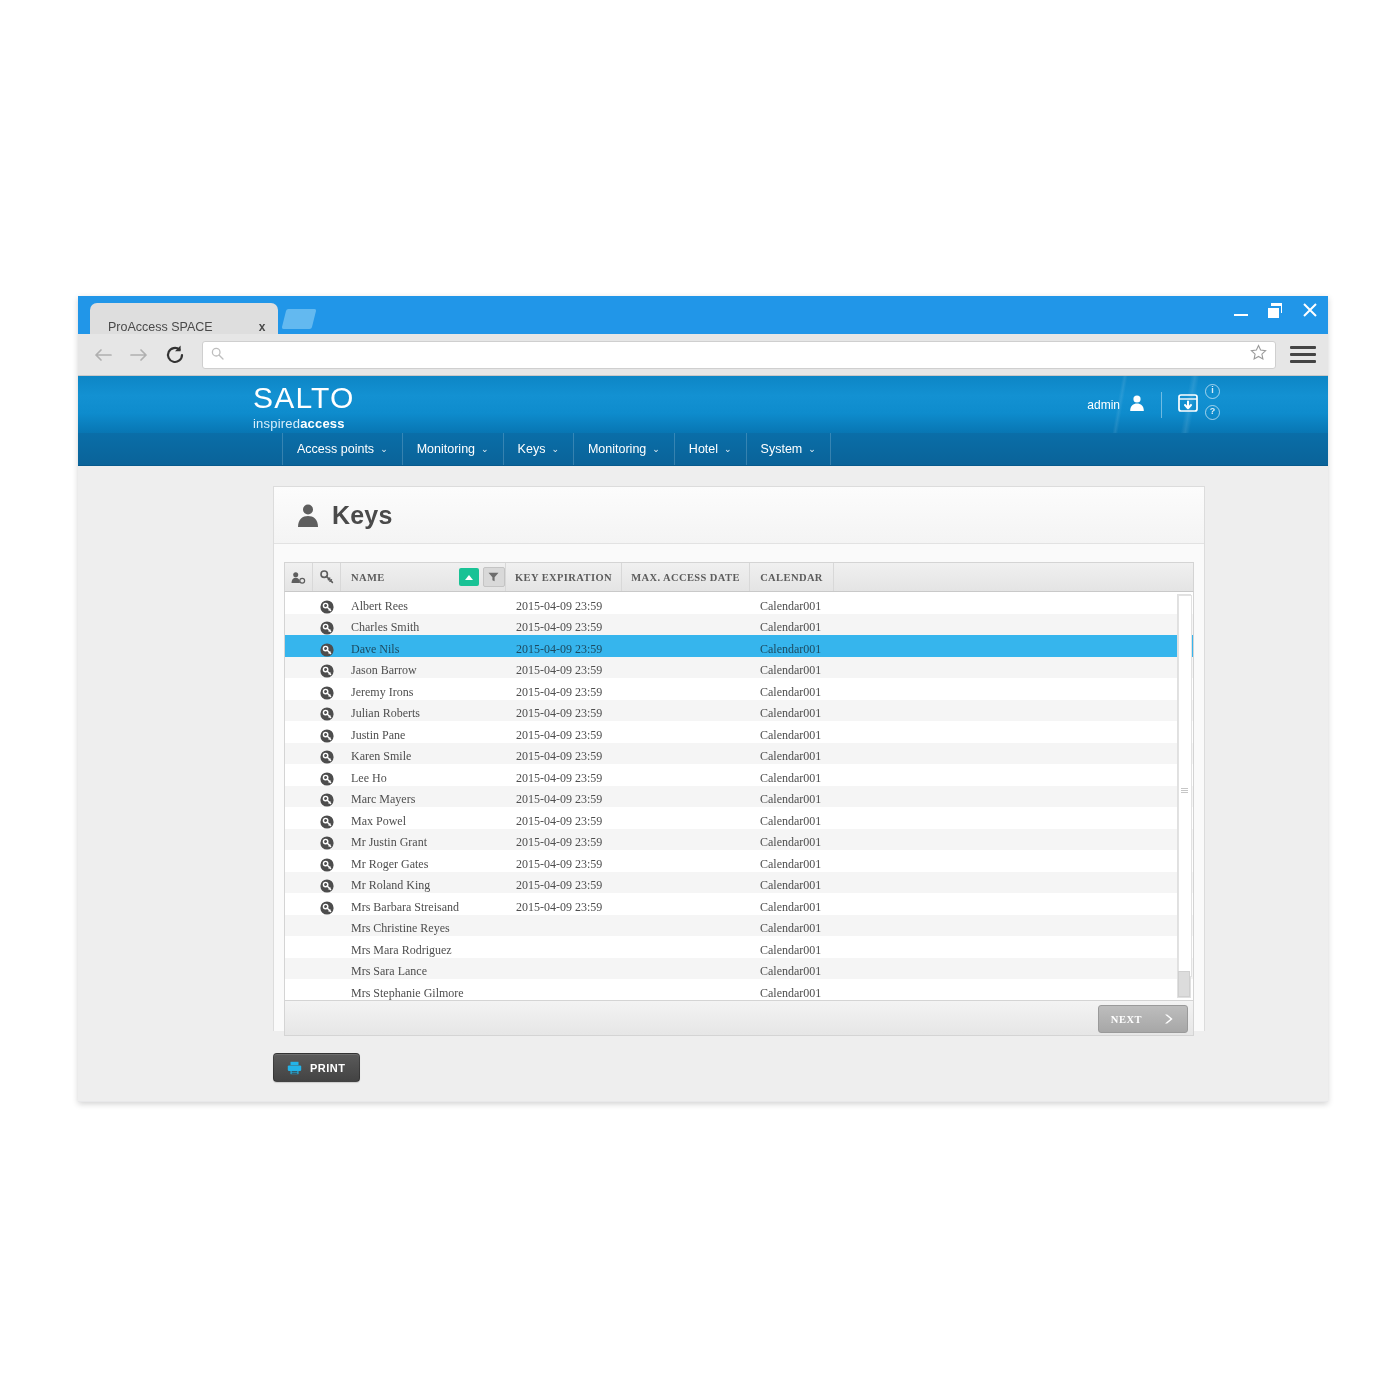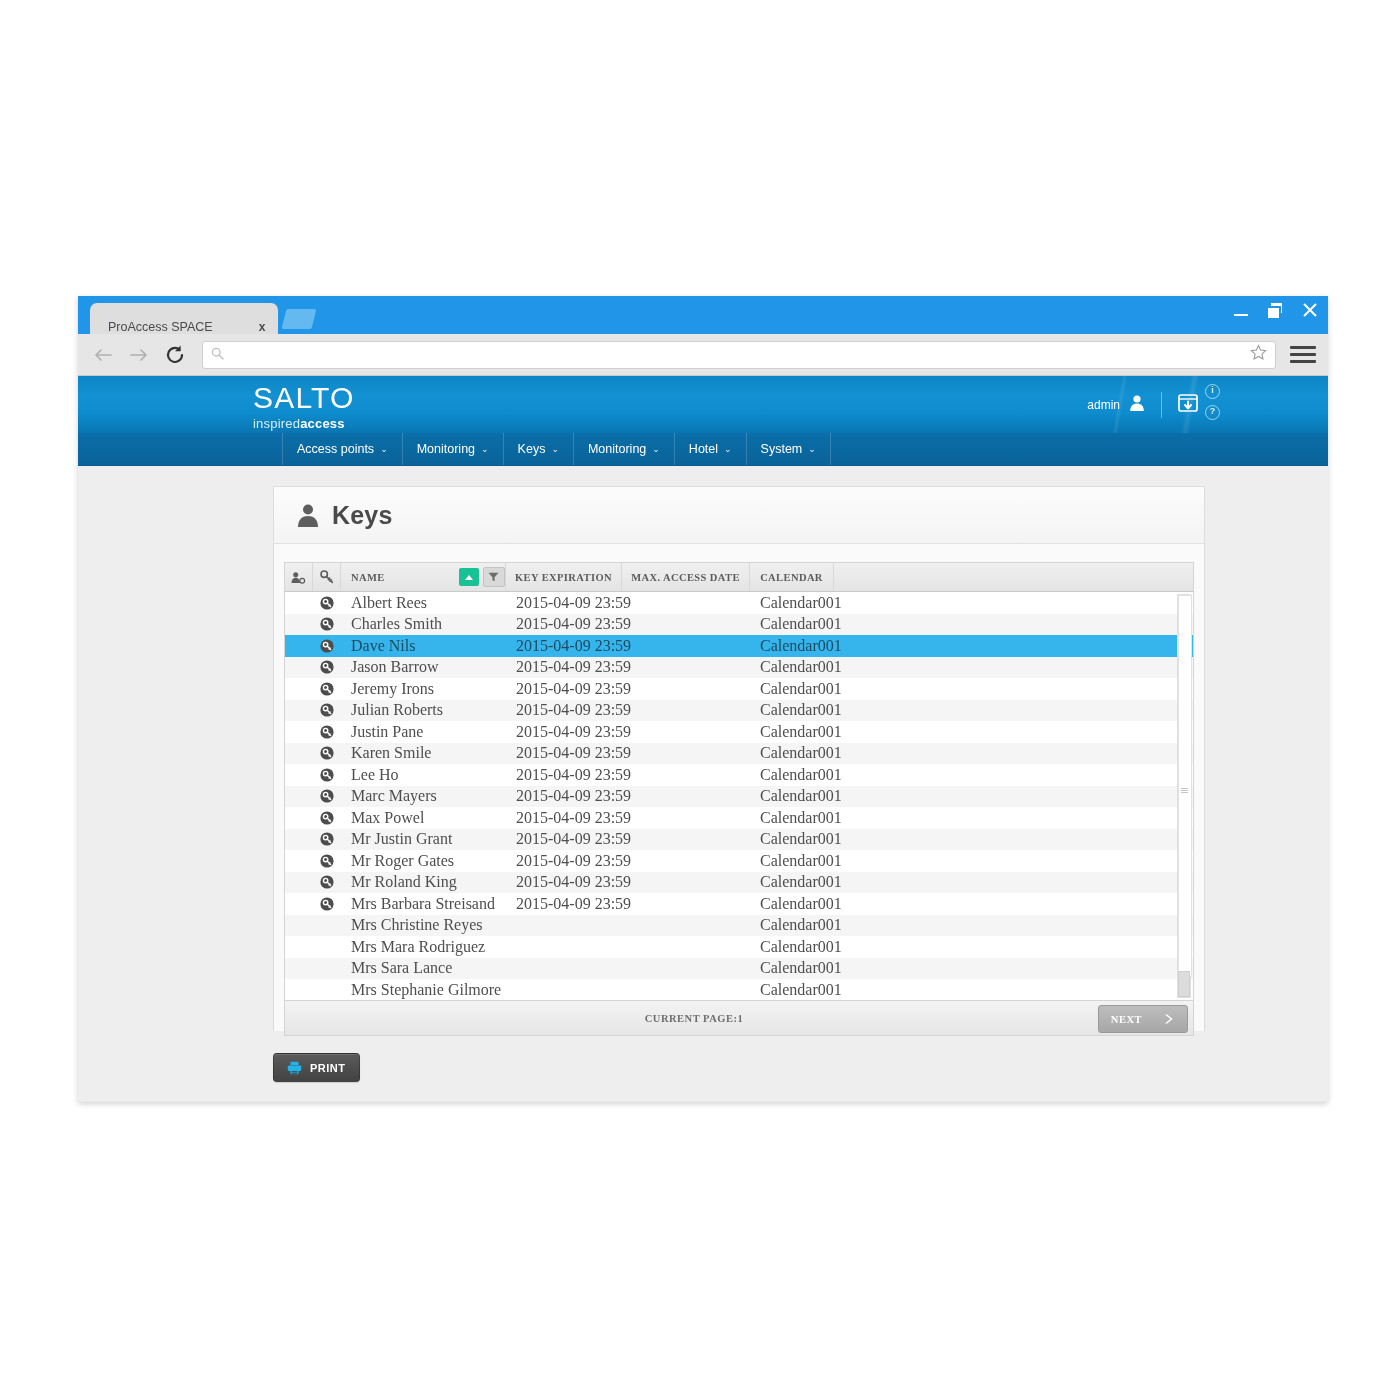--- a/index.html
+++ b/index.html
@@ -217,22 +217,22 @@
     border: 1px solid #c4c4c4; border-radius: 2px;
     display: flex; align-items: center; justify-content: center; cursor: pointer;
   }
   .filter-btn svg { display:block; }
 
   .grid-body {
     background: #fff; border: 1px solid #d4d4d4; border-top: none;
     height: 408px; position: relative; overflow: hidden;
   }
   .grow {
-    display: flex; align-items: center; height: 21.5px;
-    font-size: 16px; color: #4e4e4e; box-sizing: border-box;
+    display: flex; align-items: flex-end; height: 21.5px;
+    font-size: 12px; color: #4e4e4e; box-sizing: border-box;
   }
   .grow:nth-child(even) { background: #f5f5f5; }
   .grow.selected { background: #36b5ed; color: #1c4a60; }
   .cell { box-sizing: border-box; white-space: nowrap; overflow: hidden; }
   .cell.c1 { width: 28px; }
   .cell.c2 { width: 28px; display:flex; align-items:center; justify-content:center; }
   .cell.c3 { width: 175px; padding-left: 10px; }
   .cell.c4 { width: 116px; }
   .cell.c5 { width: 128px; }
   .cell.c6 { width: 130px; }
@@ -716,21 +716,20 @@
               </div>
             <div class="vscroll">
               <div class="vthumb">
                   <span class="grip"></span>
                 </div>
               <div class="vbottom"></div>
             </div>
           </div>
 
           <div class="grid-foot">
-            <div class="page-label">CURRENT PAGE:1</div>
             <div class="next-btn">
               <span>NEXT</span>
               <svg width="13" height="12" viewBox="0 0 13 12">
                   <path d="M3 1.4 L8.4 6 L3 10.6 L5.2 10.6 L10.6 6 L5.2 1.4 Z" fill="#fff"></path>
                 </svg>
             </div>
           </div>
         </div>
       </div>
 

